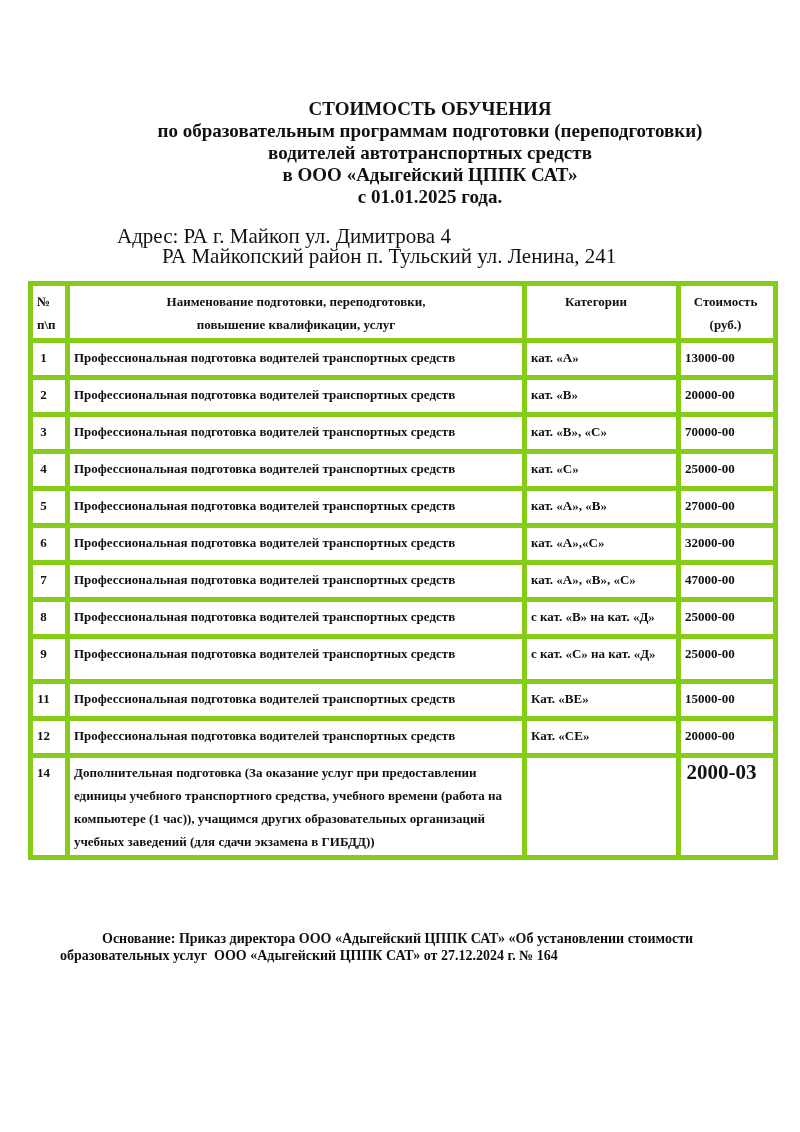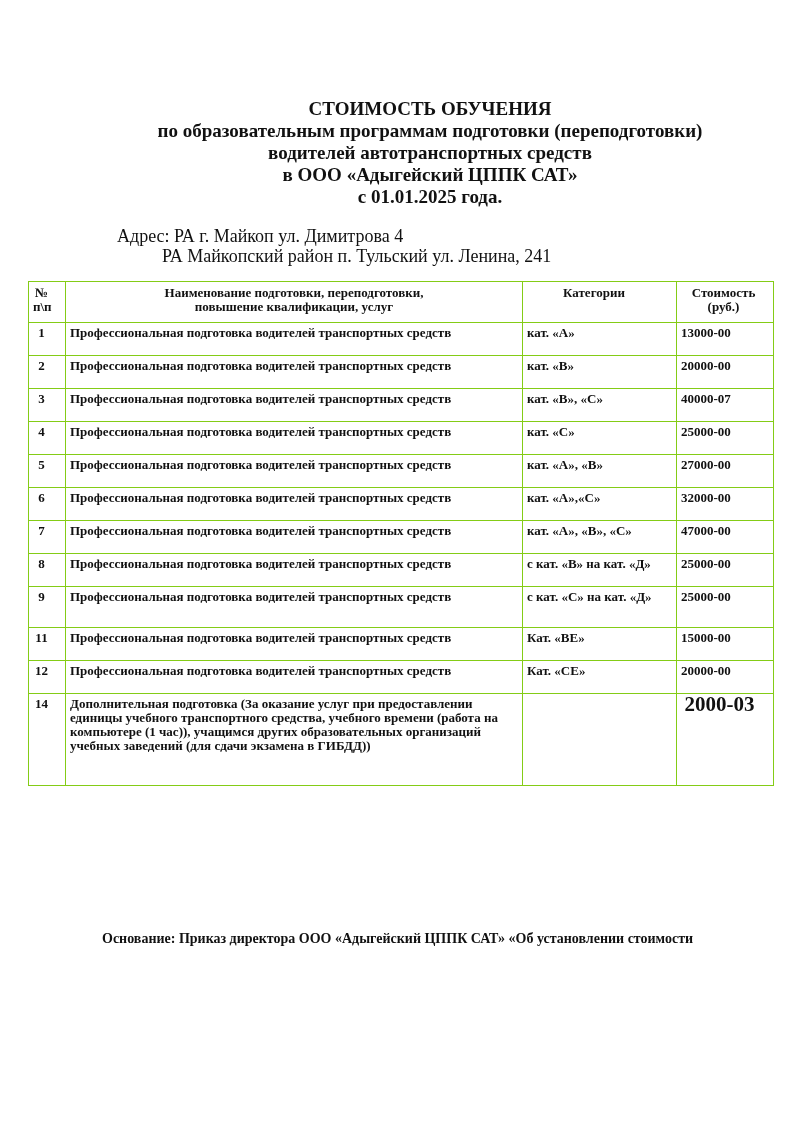--- a/index.html
+++ b/index.html
@@ -1,26 +1,26 @@
 <!DOCTYPE html>
 <html><head>
 <meta charset="utf-8">
 <style>
   html, body { margin: 0; padding: 0; background: #ffffff; }
   body { width: 800px; height: 1132px; position: relative; overflow: hidden;
          font-family: "Liberation Serif", "DejaVu Serif", serif; color: #111; }
   .title-block { position: absolute; top: 98px; left: 0; width: 860px; text-align: center;
                  font-weight: bold; font-size: 19px; line-height: 22px; }
   .title-block div { white-space: nowrap; }
-  .address { position: absolute; top: 226px; left: 117px; font-size: 18px; line-height: 20px; }
+  .address { position: absolute; top: 226px; left: 117px; font-size: 21px; line-height: 20px; }
   .address .line2 { padding-left: 45px; }
   table.prices { position: absolute; top: 281px; left: 28px; width: 745px;
                  border-collapse: collapse; table-layout: fixed; }
-  table.prices td, table.prices th { border: 1px solid #84cc16; vertical-align: top;
-                 padding: 3px 15px 2px 4px; font-size: 13px; line-height: 14px; font-weight: bold; }
+  table.prices td, table.prices th { border: 5px solid #84cc16; vertical-align: top;
+                 padding: 3px 15px 2px 4px; font-size: 13px; line-height: 23px; font-weight: bold; }
   table.prices th { font-size: 13px; text-align: center; padding-top: 4px; }
   col.c-num { width: 37px; } col.c-name { width: 457px; } col.c-cat { width: 154px; } col.c-price { width: 97px; }
   td.num { text-align: center; padding-left: 0; padding-right: 0; }
   td.price { font-size: 22px; line-height: 26px; text-align: left; padding-right: 6px; padding-top: 3px; }
   td.price.small { text-align: center; font-size: 21px; }
   tr.r-std td { height: 27px; }
   tr.r-9 td { height: 35px; }
   tr.r-13 td { height: 54px; }
   tr.r-14 td { height: 86px; }
   tr.r-head th { height: 34px; }
@@ -70,21 +70,21 @@
       <tr class="r-std">
         <td class="num">2</td>
         <td class="name">Профессиональная подготовка водителей транспортных средств</td>
         <td class="cat">кат. «В»</td>
         <td class="price">20000-00</td>
       </tr>
       <tr class="r-std">
         <td class="num">3</td>
         <td class="name">Профессиональная подготовка водителей транспортных средств</td>
         <td class="cat">кат. «В», «С»</td>
-        <td class="price">40000-07</td>
+        <td class="price">70000-00</td>
       </tr>
       <tr class="r-std">
         <td class="num">4</td>
         <td class="name">Профессиональная подготовка водителей транспортных средств</td>
         <td class="cat">кат. «С»</td>
         <td class="price">25000-00</td>
       </tr>
       <tr class="r-std">
         <td class="num">5</td>
         <td class="name">Профессиональная подготовка водителей транспортных средств</td>
@@ -131,13 +131,14 @@
         <td class="num">14</td>
         <td class="name">Дополнительная подготовка (За оказание услуг при предоставлении единицы учебного транспортного средства, учебного времени (работа на компьютере (1 час)), учащимся других образовательных организаций учебных заведений (для сдачи экзамена в ГИБДД))</td>
         <td class="cat"></td>
         <td class="price small">2000-03</td>
       </tr>
     </tbody>
 </table>
 
 <div class="footer">
   <div class="l1">Основание: Приказ директора ООО «Адыгейский ЦППК САТ» «Об установлении стоимости</div>
+  <div class="l2">образовательных услуг  ООО «Адыгейский ЦППК САТ» от 27.12.2024 г. № 164</div>
 </div>
 
 </body></html>

